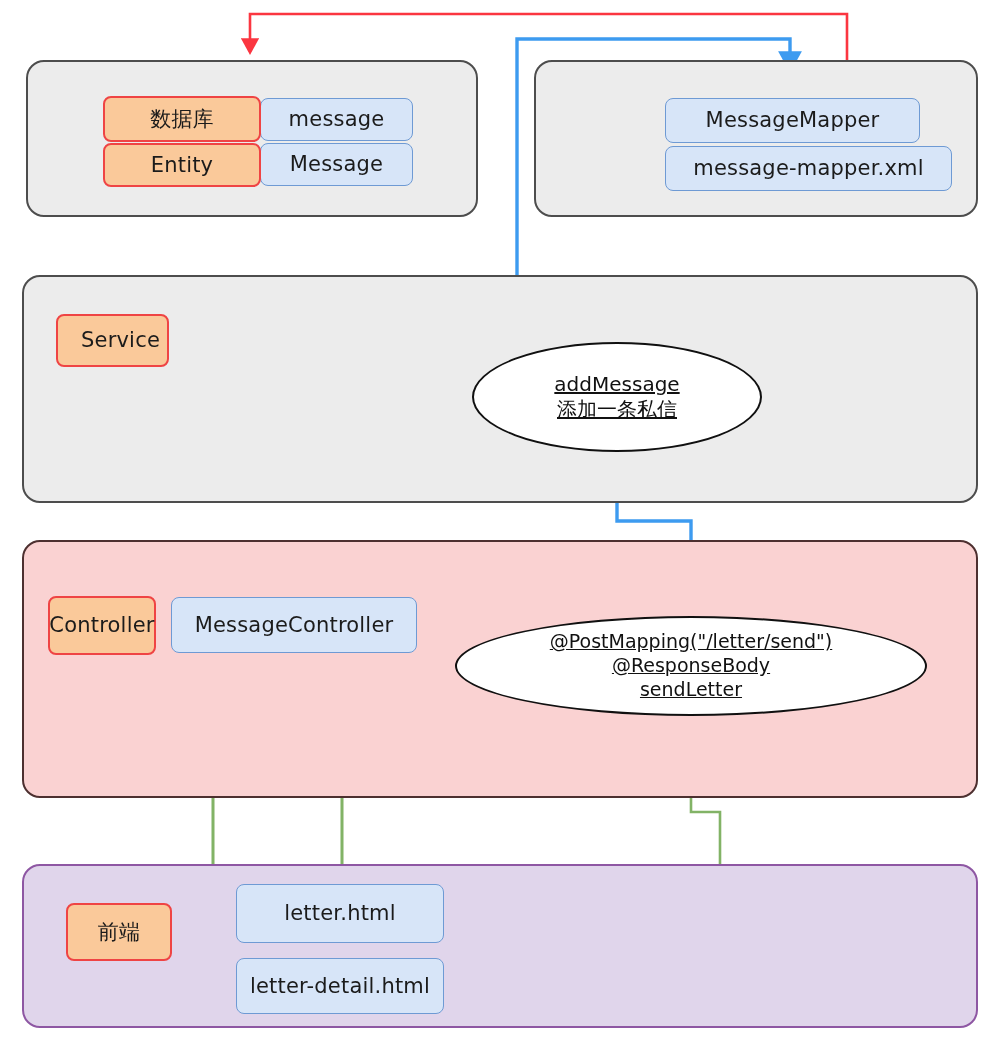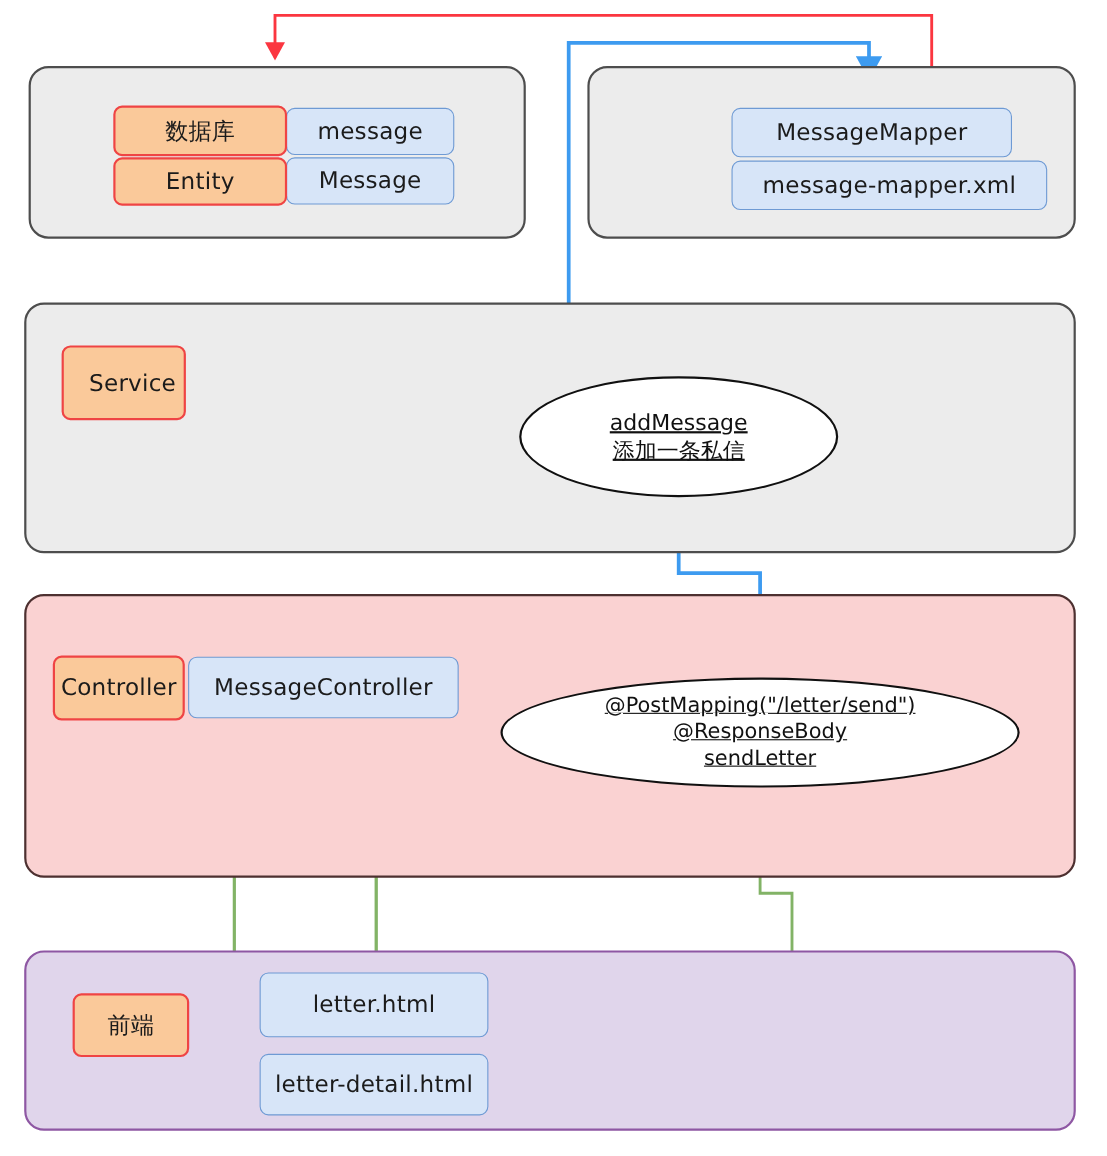--- a/index.html
+++ b/index.html
@@ -133,28 +133,28 @@
   <div class="node node-orange" style="left:103px; top:143px; width:158px; height:44px;">Entity</div>
   <div class="node node-blue" style="left:260px; top:143px; width:153px; height:43px;">Message</div>
 
   <div class="region region-gray" style="left:534px; top:60px; width:444px; height:157px;"></div>
 
   <div class="node node-blue" style="left:665px; top:98px; width:255px; height:45px;">MessageMapper</div>
   <div class="node node-blue" style="left:665px; top:146px; width:287px; height:45px;">message-mapper.xml</div>
 
   <div class="region region-gray" style="left:22px; top:275px; width:956px; height:228px;"></div>
 
-  <div class="node node-orange" style="left:56px; top:314px; width:113px; height:68px;padding-left:16px;">Service</div>
+  <div class="node node-orange" style="left:56px; top:314px; width:113px; height:53px;padding-left:16px;">Service</div>
 
   <div class="node-ellipse" style="left:472px; top:342px; width:290px; height:110px;">addMessage
 添加一条私信</div>
 
   <div class="region region-pink" style="left:22px; top:540px; width:956px; height:258px;"></div>
 
-  <div class="node node-orange" style="left:48px; top:596px; width:120px; height:59px;">Controller</div>
+  <div class="node node-orange" style="left:48px; top:596px; width:108px; height:59px;">Controller</div>
   <div class="node node-blue" style="left:171px; top:597px; width:246px; height:56px;">MessageController</div>
 
   <div class="node-ellipse" style="left:455px; top:616px; width:472px; height:100px; font-size:19px;">@PostMapping("/letter/send")
 @ResponseBody
 sendLetter</div>
 
   <div class="region region-purple" style="left:22px; top:864px; width:956px; height:164px;"></div>
 
   <div class="node node-orange cjk" style="left:66px; top:903px; width:106px; height:58px;">前端</div>
 

